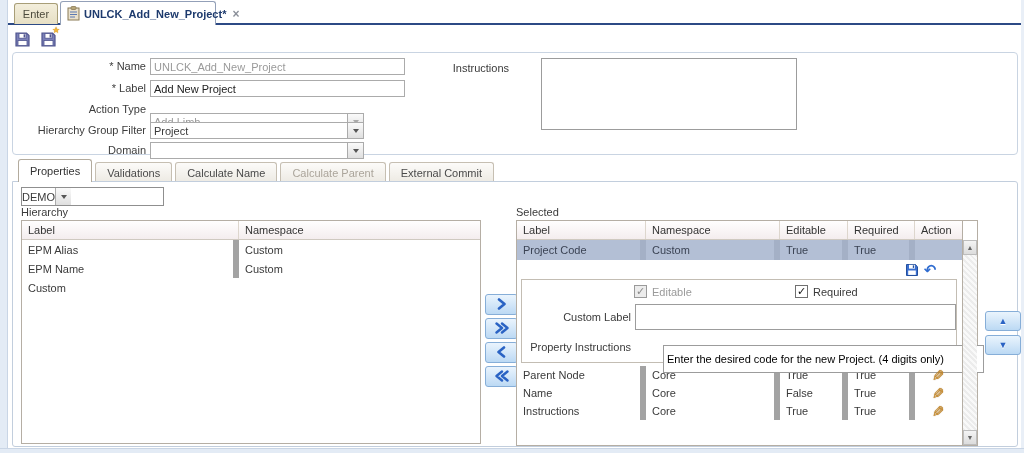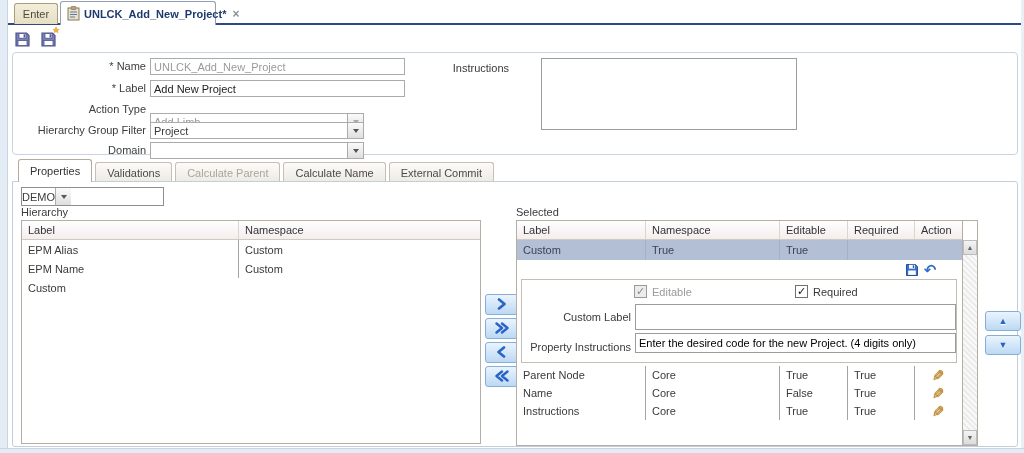--- a/index.html
+++ b/index.html
@@ -70,21 +70,21 @@
   
   .dtable { position:absolute; border:1px solid #b5aea4; background:#fff; }
   .grid2 { display:grid; grid-template-columns:217px 241px; }
   .grid5 { display:grid; grid-template-columns:129px 134px 68px 67px 47px; }
   .th {
     height:18px; display:flex; align-items:center; padding-left:6px;
     background:linear-gradient(#fffefe,#f4edee); border-right:1px solid #ddd6cd; color:#333; cursor:pointer; white-space:nowrap;
   }
   .th:last-child { border-right:none; }
   .thead { border-bottom:1px solid #cfc9c0; }
-  .td { display:flex; align-items:center; padding-left:6px; border-right:1px solid #a3a3a3; overflow:hidden; white-space:nowrap; }
+  .td { display:flex; align-items:center; padding-left:6px; border-right:6px solid #a3a3a3; overflow:hidden; white-space:nowrap; }
   .td:last-child { border-right:none; }
   .trow { height:19px; cursor:pointer; }
   .srow { height:18px; cursor:pointer; }
   .srow-sel { height:20px; background:#b3bfd5; }
   .srow-sel .td { color:#3b4354; border-right-color:#a4b0c6; }
 
   .avail-table { left:8px; top:38px; width:460px; height:224px; }
   .sel-table { left:503px; top:38px; width:462px; height:226px; padding-right:15px; }
 
   
@@ -107,21 +107,21 @@
   .chk-editable { left:112px; }
   .chk-required { left:273px; }
   .cbox { width:13px; height:13px; border:1px solid #707070; background:#fff; display:flex; align-items:center; justify-content:center; }
   .cbox .check { font-size:11px; font-weight:bold; color:#111; line-height:1; }
   .cbox.disabled { background:#ececec; border-color:#9a9a9a; }
   .cbox.disabled .check { color:#8a8a8a; }
   .chk-group.disabled .chk-label { color:#9a9a9a; }
   .ed-label { position:absolute; width:109px; text-align:right; color:#3a3a3a; white-space:nowrap; }
   .ed-input { position:absolute; left:113px; width:321px; border:1px solid #9c9c9c; font-family:inherit; font-size:11px; padding:1px 3px; background:#fff; }
   .ed-custom-label { top:31px; } .ed-custom-input { top:24px; height:26px; }
-  .ed-pi-label { top:61px; } .ed-pi-input { top:53px; height:20px; }
+  .ed-pi-label { top:61px; } .ed-pi-input { top:65px; height:28px;margin-left:28px; }
 
   .pencil { color:#cf8f2e; font-size:15px; line-height:1; cursor:pointer; transform:scaleX(-1); display:inline-block; text-shadow:0 0 1px #8a5d14; }
   .td.action-cell { justify-content:center; padding-left:0; }
 
   
   .vscroll { position:absolute; right:0; top:0; bottom:0; width:15px; border-left:1px solid #b5aea4; background:#fff; display:flex; flex-direction:column; }
   .sb-spacer { height:19px; background:#fff; }
   .sb-btn { height:15px; background:linear-gradient(#f4f4f4,#dcdcdc); border:1px solid #bdbdbd; display:flex; align-items:center; justify-content:center; cursor:pointer; }
   .sb-btn .tri-s { font-size:7px; color:#666; line-height:1; }
   .sb-track { flex:1; background:repeating-linear-gradient(45deg,#ececec 0 2px,#f9f9f9 2px 4px); }
@@ -200,25 +200,25 @@
     <textarea class="instructions-area" style=""></textarea>
   </div>
 
   <div class="abs subtabs">
     <div class="subtab active">
         <span>Properties</span>
       </div>
     <div class="subtab">
         <span>Validations</span>
       </div>
+    <div class="subtab">
+        <span>Calculate Name</span>
+      </div>
     <div class="subtab disabled">
         <span>Calculate Parent</span>
-      </div>
-    <div class="subtab">
-        <span>Calculate Name</span>
       </div>
     <div class="subtab">
         <span>External Commit</span>
       </div>
   </div>
 
   <div class="abs content-panel">
 
     <div class="demo-select">
       <span class="sel-val">DEMO</span>
@@ -273,20 +273,21 @@
     <div class="dtable sel-table">
       <div class="thead grid5">
         <div class="th">Label</div>
         <div class="th">Namespace</div>
         <div class="th">Editable</div>
         <div class="th">Required</div>
         <div class="th">Action</div>
       </div>
 
       <div class="srow-sel grid5">
+        <div class="td">Project Code</div>
         <div class="td">Custom</div>
         <div class="td">True</div>
         <div class="td">True</div>
         <div class="td"></div>
       </div>
 
       <div class="icon-row">
         <span class="mini-icon">
           <svg width="14" height="14" viewBox="0 0 14 14">
               <path d="M1.5 1.5 h9 L12.5 4 V12.5 H1.5 Z" fill="#3a6fd0" stroke="#24509e"></path>

